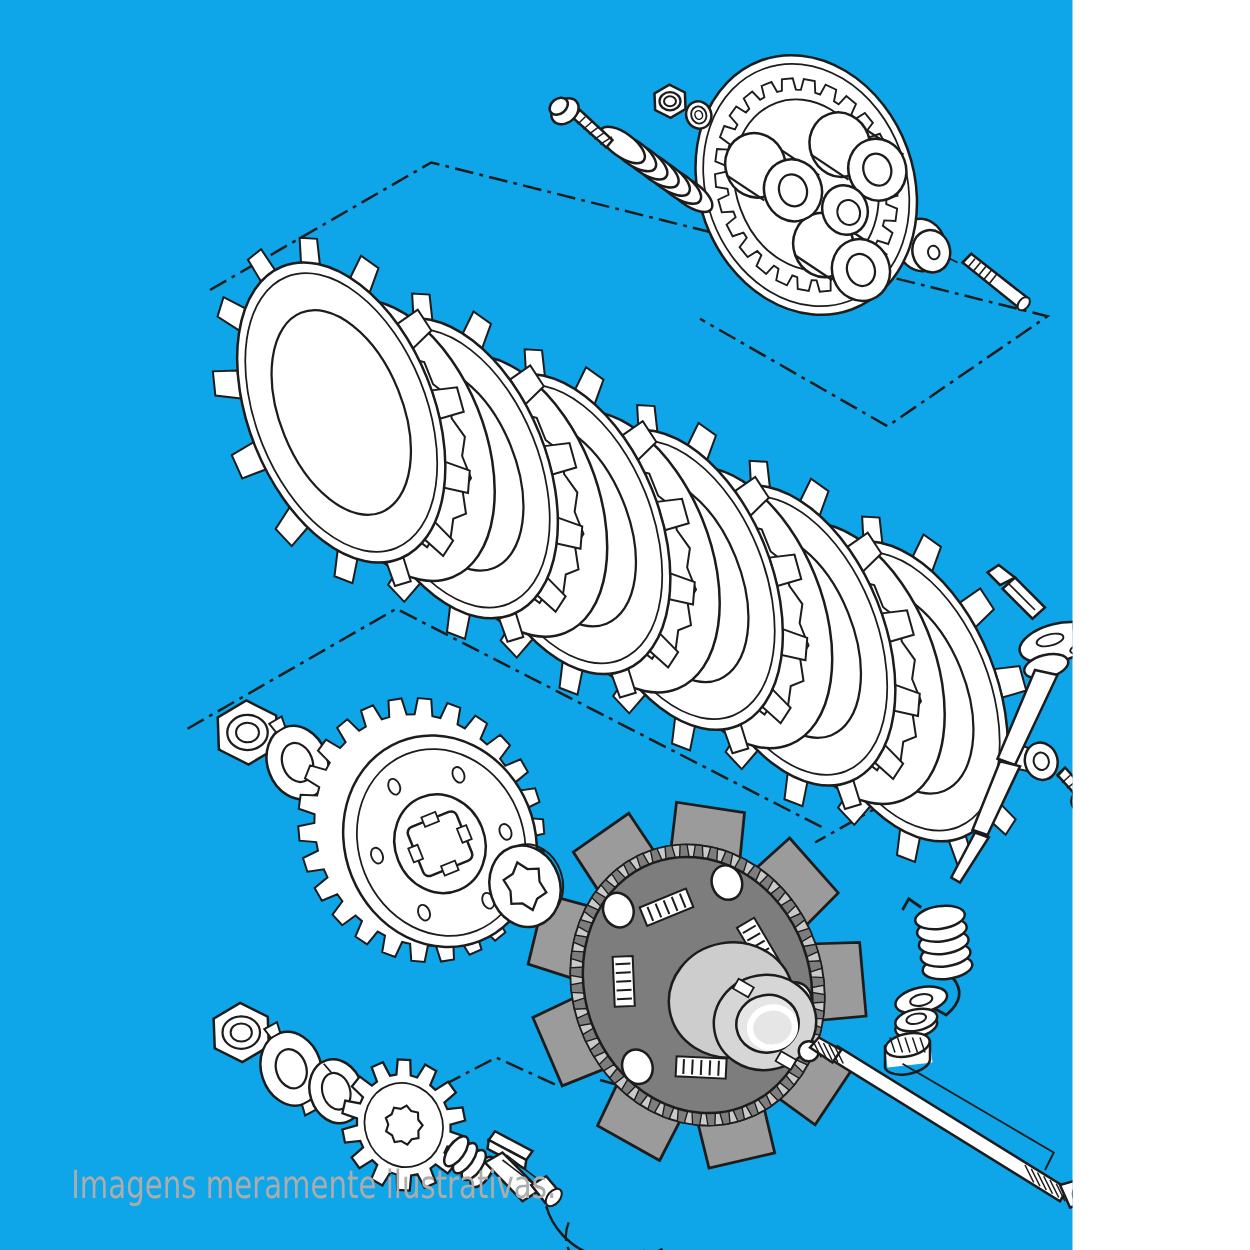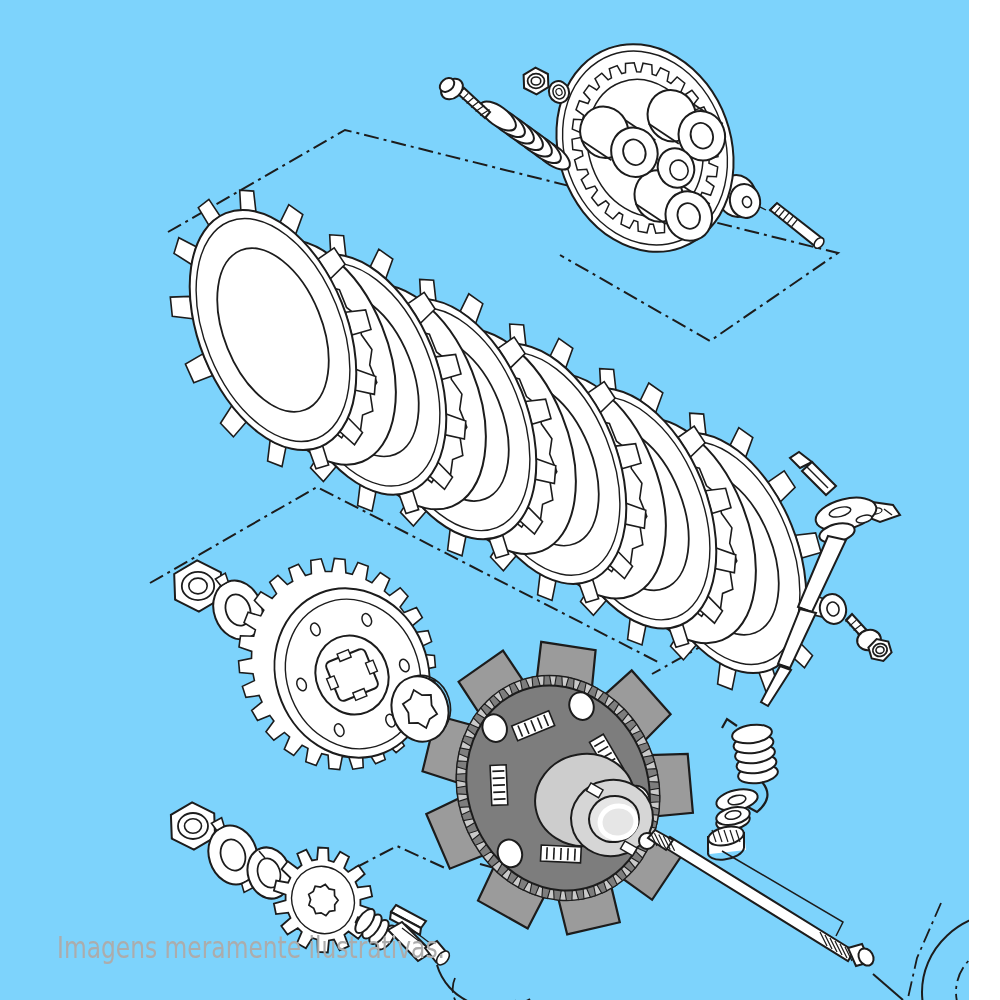--- a/index.html
+++ b/index.html
@@ -1,16 +1,16 @@
 <!DOCTYPE html>
 <html><head>
 <meta charset="utf-8">
 <style>
   html,body{margin:0;padding:0;background:#ffffff;}
-  #stage{position:relative;width:969px;height:1000px;background:#7dd3fc;overflow:hidden;
+  #stage{position:relative;width:858px;height:1000px;background:#0ea5e9;overflow:hidden;
          font-family:"DejaVu Sans",sans-serif;}
   svg{display:block;}
   text.caption{font-family:"DejaVu Sans",sans-serif;font-size:31px;}
 </style>
 </head>
 <body>
 
 <div id="stage">
   <svg id="svg" width="1000" height="1000" viewBox="0 0 1000 1000">
     <g id="art">

